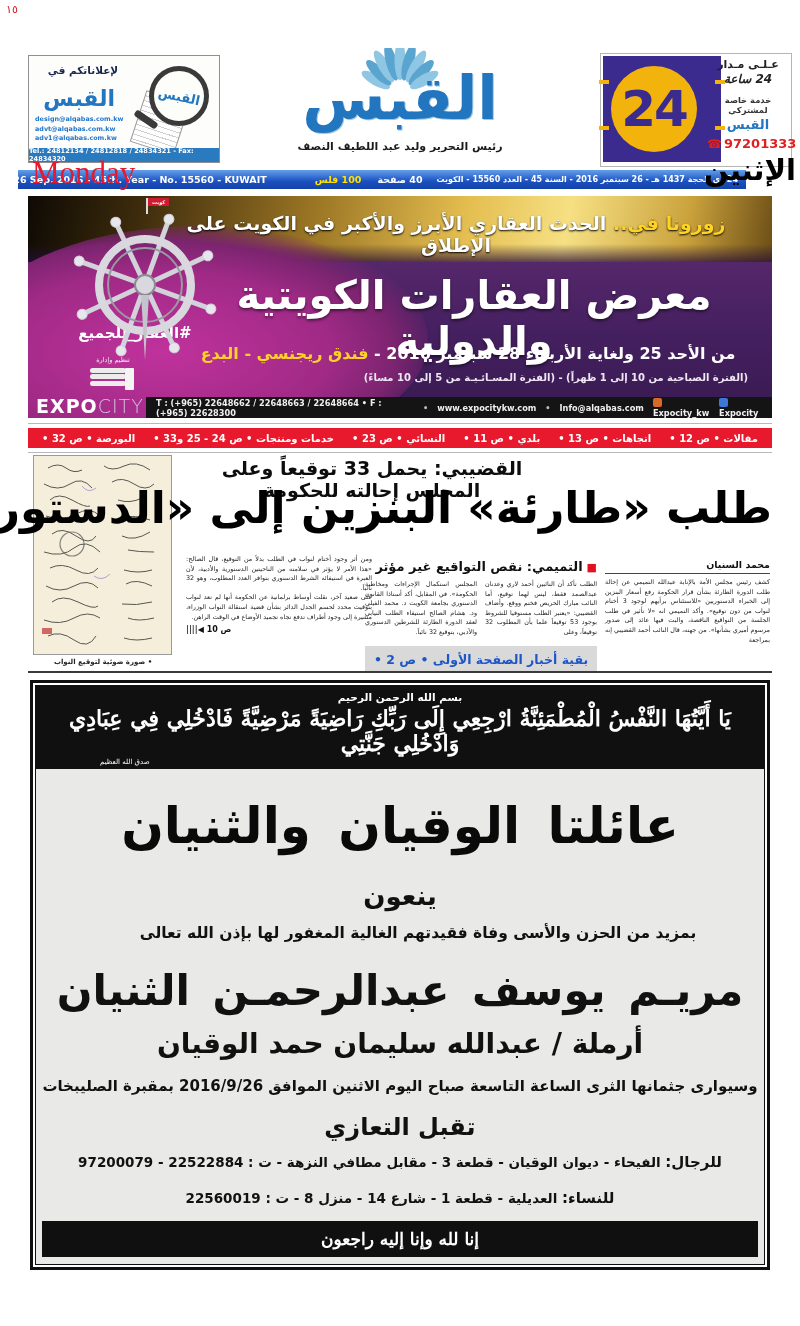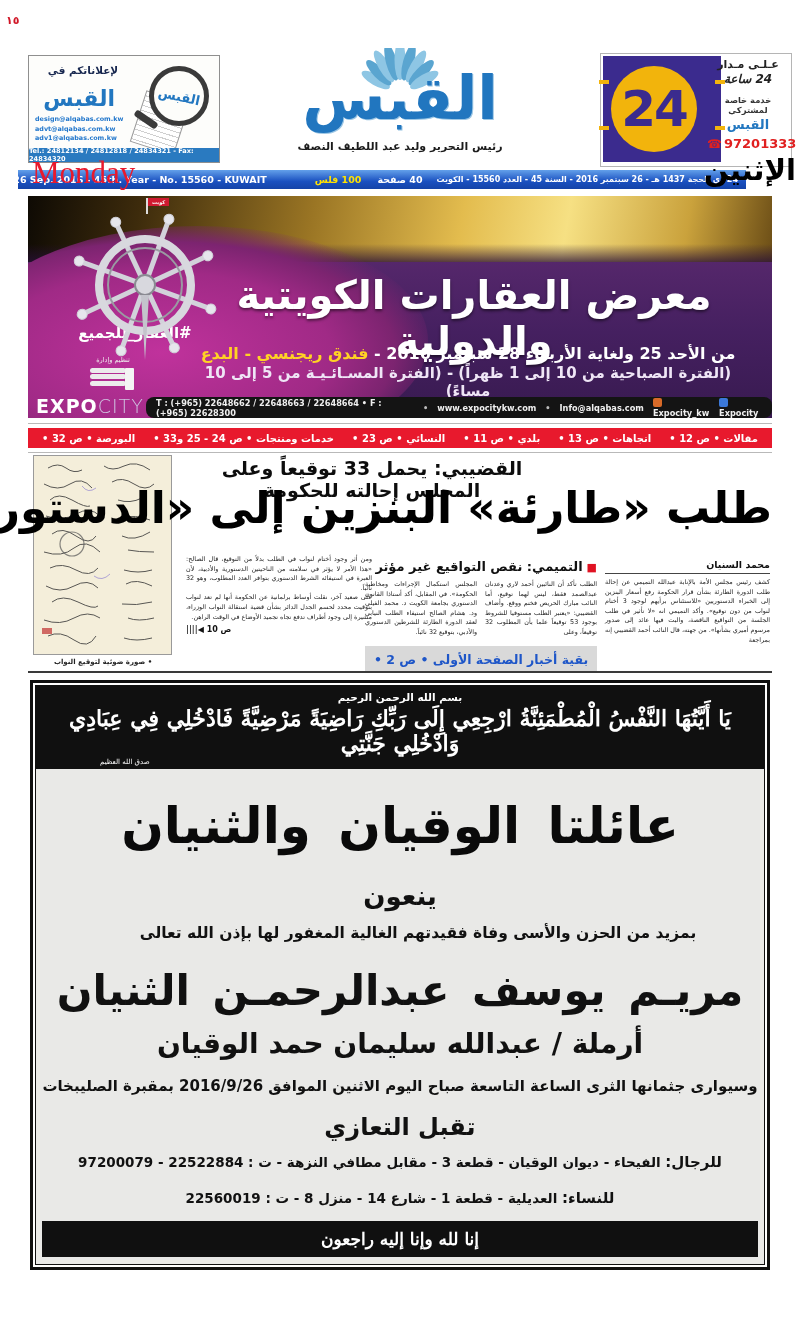--- a/index.html
+++ b/index.html
@@ -3,21 +3,21 @@
 <meta charset="utf-8">
 <style>
   html,body{margin:0;padding:0;background:#fff;}
   .page{position:relative;width:800px;height:1326px;background:#fff;overflow:hidden;
         font-family:"DejaVu Sans","Liberation Sans",sans-serif;color:#111;}
   .abs{position:absolute;}
   .rtl{direction:rtl;}
   .ltr{direction:ltr;}
 
   
-  .corner-mark{left:6px;top:14px;color:#d01525;font-size:11px;font-weight:bold;}
+  .corner-mark{left:6px;top:3px;color:#d01525;font-size:11px;font-weight:normal;}
 
   
   .left-ad{left:28px;top:55px;width:190px;height:106px;border:1px solid #8f8f8f;background:#fdfdfb;}
   .la-title{position:absolute;right:88px;top:8px;width:96px;text-align:center;font-size:10.5px;font-weight:bold;color:#16264e;}
   .la-brand{position:absolute;right:104px;top:30px;width:64px;text-align:center;font-size:22px;font-weight:900;color:#2277c0;}
   .la-emails{position:absolute;left:6px;bottom:18px;font-size:6.4px;font-weight:bold;color:#2277cc;line-height:1.5;text-align:left;}
   .la-telbar{position:absolute;left:0;bottom:0;width:100%;height:14px;background:#2a7ac0;color:#fff;
              font-size:6.6px;font-weight:bold;display:flex;align-items:center;justify-content:center;}
   .la-mag{position:absolute;right:10px;top:14px;width:78px;height:74px;}
   .la-paper{position:absolute;left:6px;top:26px;width:44px;height:52px;background:#fff;border:1px solid #999;
@@ -71,36 +71,36 @@
   .ex-blob{position:absolute;left:-60px;top:30px;width:460px;height:230px;border-radius:50%;
     background:radial-gradient(ellipse at 42% 55%,#c0329c 0%,#a02a86 45%,#7c2470 62%,transparent 75%);}
   .ex-visit{position:absolute;top:16px;right:16px;width:600px;text-align:center;direction:rtl;
             font-size:19px;font-weight:900;color:#fff;text-shadow:0 1px 2px #000;}
   .ex-visit .y{color:#ffd324;}
   .ex-title{position:absolute;top:76px;right:24px;width:548px;text-align:center;direction:rtl;
             font-size:40px;font-weight:900;color:#fff;text-shadow:0 2px 3px rgba(0,0,0,.5);}
   .ex-dates{position:absolute;top:148px;right:24px;width:560px;text-align:center;direction:rtl;
             font-size:16px;font-weight:900;color:#fff;}
   .ex-dates .y{color:#ffd324;}
-  .ex-times{position:absolute;top:168px;right:24px;width:560px;text-align:center;direction:rtl;
-            font-size:15px;font-weight:bold;color:#efe6f6;}
+  .ex-times{position:absolute;top:176px;right:24px;width:560px;text-align:right;direction:rtl;
+            font-size:10px;font-weight:bold;color:#efe6f6;}
   .ex-hash{position:absolute;left:42px;top:128px;width:130px;text-align:center;direction:rtl;
            font-size:15px;font-weight:bold;color:#fff;}
   .ex-org{position:absolute;left:50px;top:160px;width:70px;text-align:center;font-size:6.5px;color:#eee;}
   .ex-bldg{position:absolute;left:62px;top:170px;width:44px;height:26px;}
   .ex-bldg i{display:block;height:5px;background:#ececec;border-radius:4px;margin:1.5px 8px 0 0;}
   .ex-bldg .tower{position:absolute;right:0;top:2px;width:9px;height:22px;background:#f4f4f4;border-radius:1px;}
   .ex-flagpole{position:absolute;left:118px;top:2px;width:2px;height:16px;background:#ddd;}
   .ex-flag{position:absolute;left:120px;top:2px;background:#d01a30;color:#fff;font-size:5px;font-weight:bold;
            padding:1px 4px;direction:rtl;}
   .ex-logo{position:absolute;left:8px;bottom:1px;font-size:19px;color:#fff;letter-spacing:1px;z-index:3;}
   .ex-logo b{font-weight:900;}
   .ex-logo span{font-weight:300;color:#cfc2e0;}
   .ex-black{position:absolute;left:118px;bottom:0;width:626px;height:21px;background:#141414;display:flex;
-            align-items:center;gap:9px;color:#f0f0f0;font-size:8.2px;font-weight:bold;padding:0 10px;box-sizing:border-box;border-radius:8px;}
+            align-items:center;gap:9px;color:#f0f0f0;font-size:8.2px;font-weight:bold;padding:0 10px;box-sizing:border-box;}
   .ex-black .dot{color:#bbb;}
   .sq-icon{display:inline-block;width:9px;height:9px;border-radius:2px;vertical-align:-1px;margin-right:3px;}
   .sq-ig{background:#d86a28;}
   .sq-tw{background:#3b78d8;}
   .compass{position:absolute;left:42px;top:4px;z-index:2;}
 
   
   .rule{left:28px;width:744px;height:1px;background:#b9b9b9;}
   .nav{left:28px;top:428px;width:744px;height:20px;background:#e8192d;display:flex;direction:rtl;
        align-items:center;justify-content:space-between;padding:0 14px;box-sizing:border-box;}
@@ -261,20 +261,23 @@
           <circle cx="26" cy="134" r="5" fill="#e6e6ec"></circle>
       </g>
       <circle cx="75" cy="85" r="46" stroke="#d8d8de" stroke-width="8" fill="none"></circle>
       <circle cx="75" cy="85" r="37" stroke="#9a9aa2" stroke-width="2" fill="none"></circle>
       <circle cx="75" cy="85" r="10" fill="#d8d8de" stroke="#8a8a92" stroke-width="2"></circle>
       <polygon points="71,95 79,95 75,160" fill="#c4c4cc"></polygon>
     </svg>
     <div class="ex-flagpole"></div>
     <div class="ex-flag">كويت</div>
 
+    <div class="ex-visit">
+      <span class="y">زورونا في..</span> <span>الحدث العقاري الأبرز والأكبر في الكويت على الإطلاق</span>
+    </div>
     <div class="ex-title">معرض العقارات الكويتية والدولية</div>
     <div class="ex-dates">
       <span>من الأحد 25 ولغاية الأربعاء 28 سبتمبر 2016 -</span> <span class="y">فندق ريجنسي - البدع</span>
     </div>
     <div class="ex-times">(الفترة الصباحية من 10 إلى 1 ظهراً) - (الفترة المسـائـيـة من 5 إلى 10 مساءً)</div>
     <div class="ex-hash">#العقار_للجميع</div>
     <div class="ex-org">تنظيم وإدارة</div>
     <div class="ex-bldg">
         <i></i>
         <i></i>

